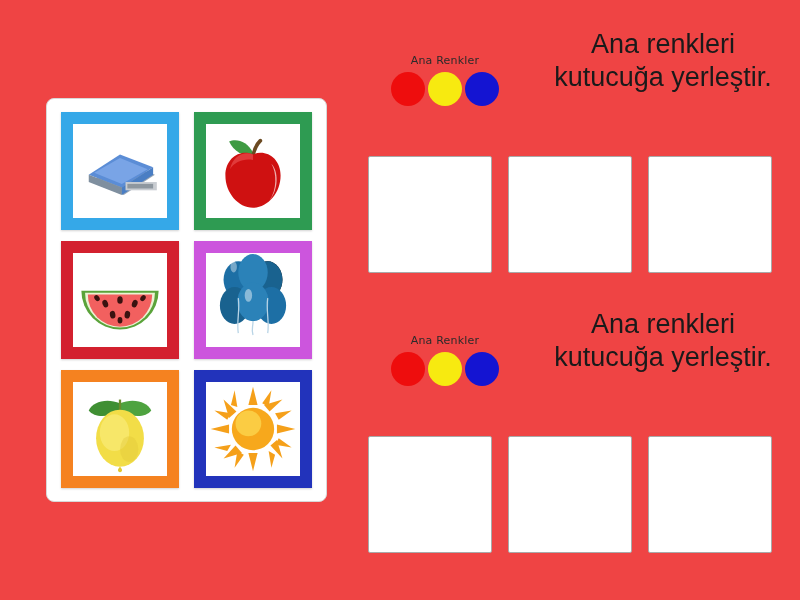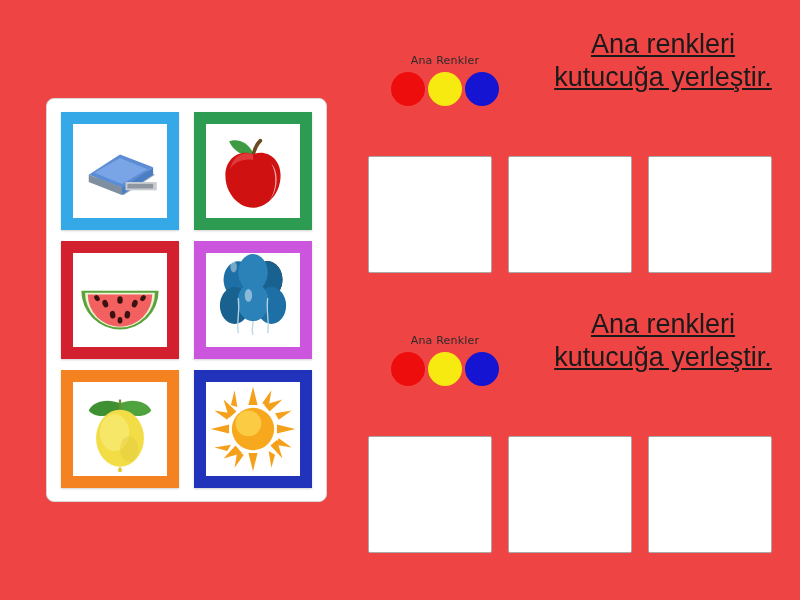--- a/index.html
+++ b/index.html
@@ -109,21 +109,20 @@
   .q-instruction {
     position: absolute;
     left: 178px;
     top: 0px;
     width: 250px;
     text-align: center;
     font-size: 27px;
     line-height: 1.22;
     color: #1a1a1a;
     font-family: "Liberation Sans", sans-serif;
-    text-decoration: underline;
   }
 
   .dropzone-row {
     position: absolute;
     left: 8px;
     top: 128px;
     display: flex;
     gap: 16px;
   }
 

